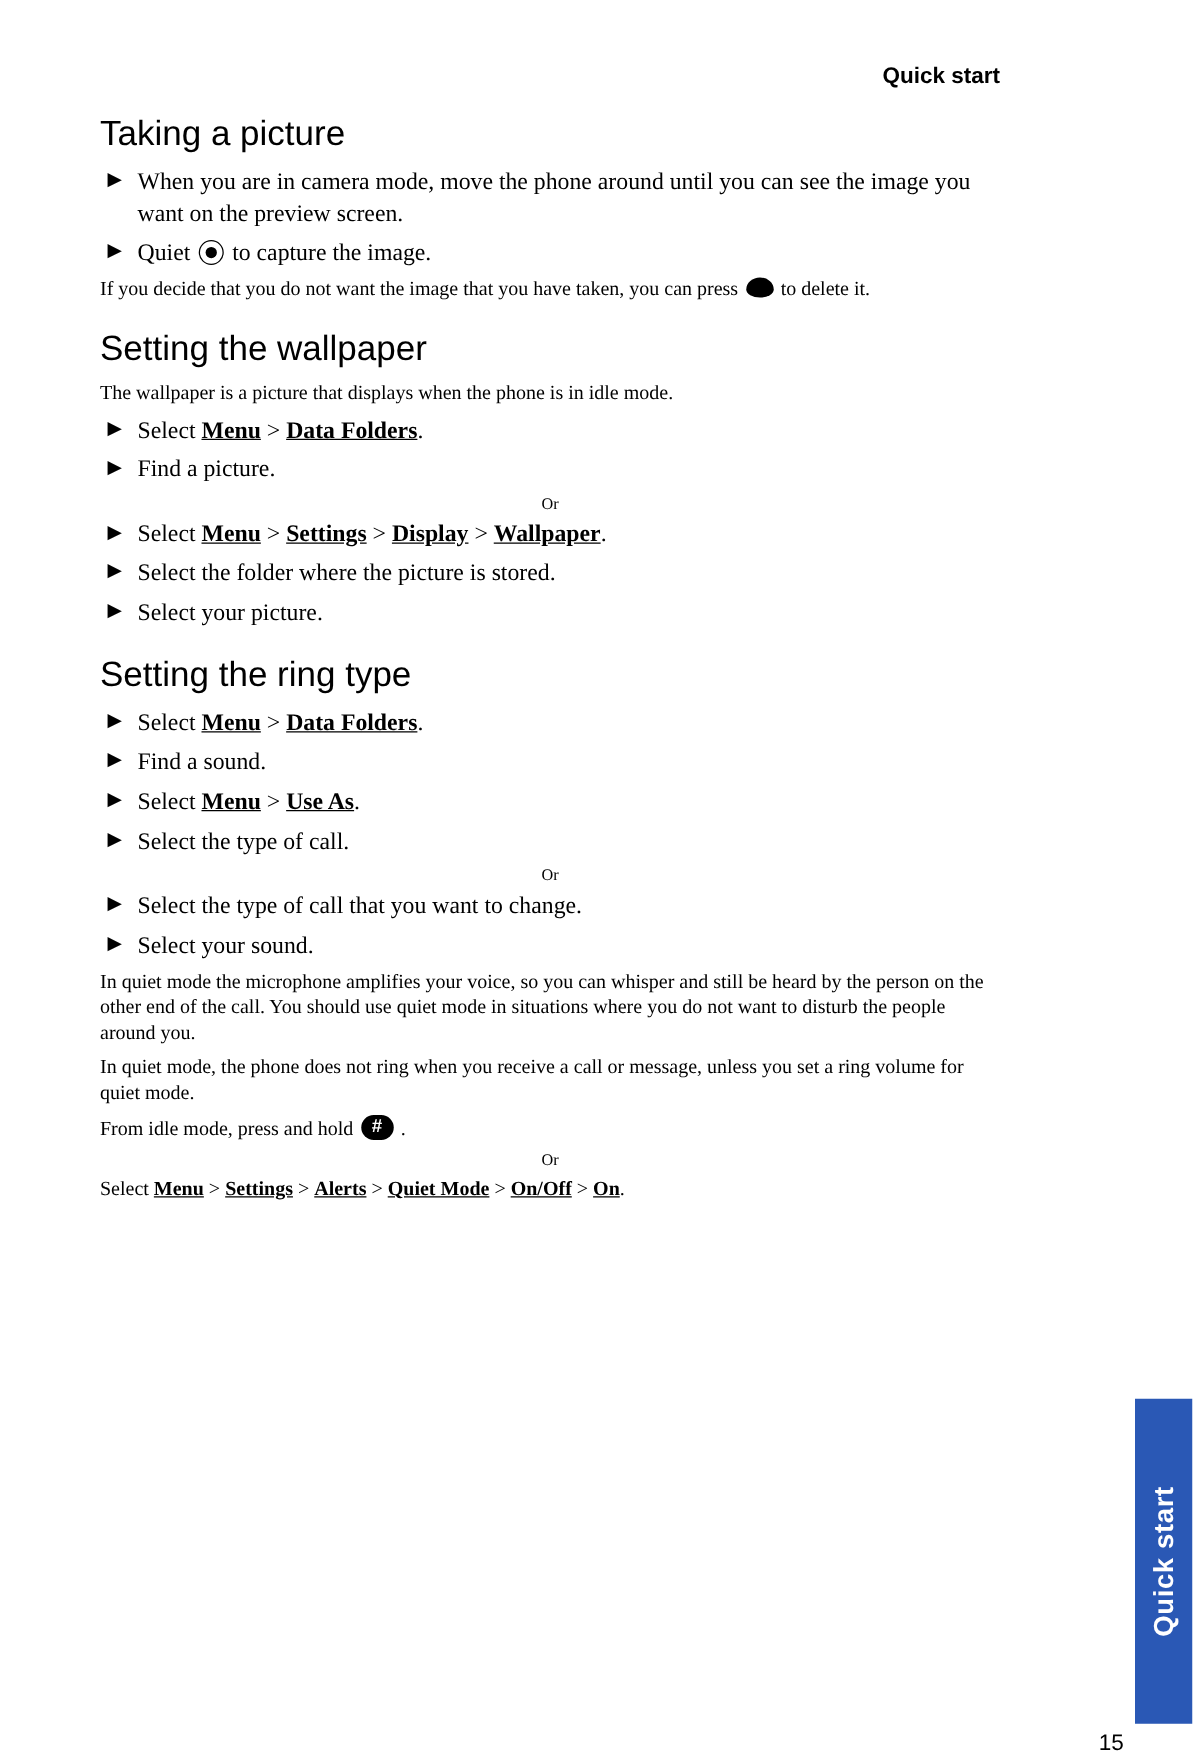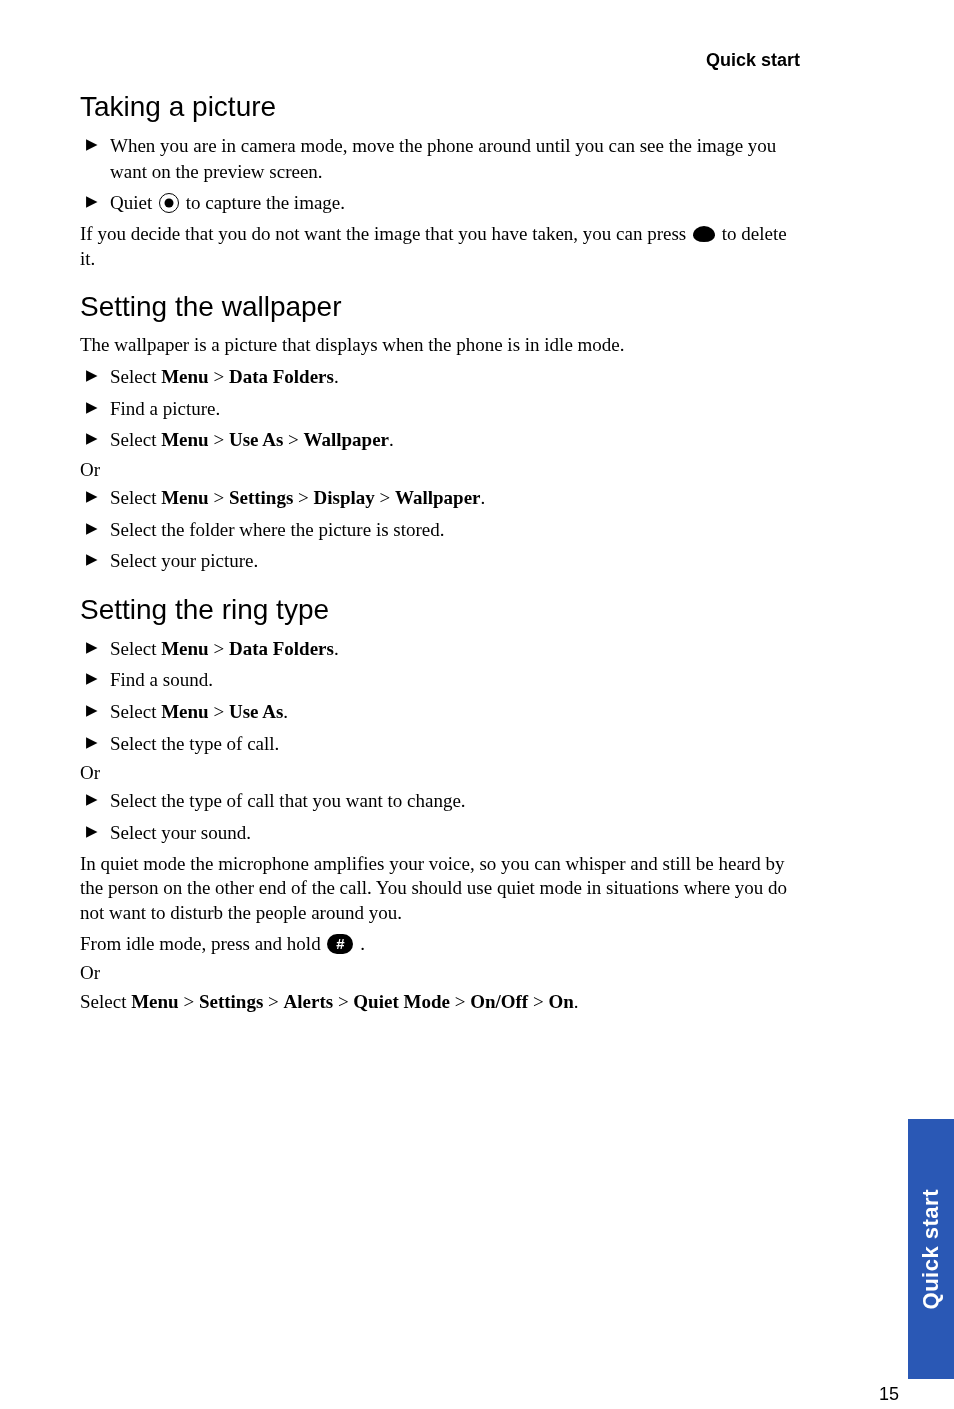--- a/index.html
+++ b/index.html
@@ -45,21 +45,21 @@
   .sidebar-tab span {
     color: #fff;
     font-family: Arial, Helvetica, sans-serif;
     font-weight: bold;
     font-size: 22px;
     writing-mode: vertical-rl;
     transform: rotate(180deg);
     letter-spacing: 0.5px;
   }
   .body-text {
-    font-size: 19px;
+    font-size: 16px;
     line-height: 1.3;
     margin: 6px 0;
   }
   ul.arrow-list {
     list-style: none;
     padding: 0;
     margin: 4px 0;
   }
   ul.arrow-list li {
     position: relative;
@@ -69,21 +69,21 @@
     margin: 4px 0 6px 0;
   }
   ul.arrow-list li::before {
     content: "▶";
     position: absolute;
     left: 6px;
     top: 1px;
     font-size: 15px;
     color: #000;
   }
-  .bold { font-weight: bold; }
+  .bold { font-weight: bold; text-decoration: underline; }
   .icon-circle {
     display: inline-block;
     width: 20px;
     height: 20px;
     border: 1.5px solid #000;
     border-radius: 50%;
     vertical-align: -4px;
     position: relative;
     margin: 0 2px;
     box-sizing: border-box;
@@ -131,22 +131,23 @@
     transform: translate(-50%, -52%);
   }
   .page-number {
     position: absolute;
     right: 55px;
     bottom: 4px;
     font-family: Arial, Helvetica, sans-serif;
     font-size: 18px;
   }
   .or-label {
-    font-size: 19px;
+    font-size: 13px;
     margin: 4px 0;
+    text-align: center;
   }
 </style>
 </head>
 <body>
 
 <div class="page">
 
   <div class="page-header">Quick start</div>
 
   <h2>Taking a picture</h2>
@@ -160,23 +161,20 @@
     <span>If you decide that you do not want the image that you have taken, you can press </span><span class="icon-blob"></span><span> to delete it.</span>
   </p>
 
   <h2>Setting the wallpaper</h2>
   <p class="body-text">The wallpaper is a picture that displays when the phone is in idle mode.</p>
   <ul class="arrow-list">
     <li>
       <span>Select </span><span class="bold">Menu</span><span> &gt; </span><span class="bold">Data Folders</span><span>.</span>
     </li>
     <li>Find a picture.</li>
-    <li>
-      <span>Select </span><span class="bold">Menu</span><span> &gt; </span><span class="bold">Use As</span><span> &gt; </span><span class="bold">Wallpaper</span><span>.</span>
-    </li>
   </ul>
   <p class="or-label">Or</p>
   <ul class="arrow-list">
     <li>
       <span>Select </span><span class="bold">Menu</span><span> &gt; </span><span class="bold">Settings</span><span> &gt; </span><span class="bold">Display</span><span> &gt; </span><span class="bold">Wallpaper</span><span>.</span>
     </li>
     <li>Select the folder where the picture is stored.</li>
     <li>Select your picture.</li>
   </ul>
 
@@ -191,20 +189,21 @@
     </li>
     <li>Select the type of call.</li>
   </ul>
   <p class="or-label">Or</p>
   <ul class="arrow-list">
     <li>Select the type of call that you want to change.</li>
     <li>Select your sound.</li>
   </ul>
 
   <p class="body-text">In quiet mode the microphone amplifies your voice, so you can whisper and still be heard by the person on the other end of the call. You should use quiet mode in situations where you do not want to disturb the people around you.</p>
+  <p class="body-text">In quiet mode, the phone does not ring when you receive a call or message, unless you set a ring volume for quiet mode.</p>
   <p class="body-text">
     <span>From idle mode, press and hold </span><span class="icon-hash"></span><span> .</span>
   </p>
   <p class="or-label">Or</p>
   <p class="body-text">
     <span>Select </span><span class="bold">Menu</span><span> &gt; </span><span class="bold">Settings</span><span> &gt; </span><span class="bold">Alerts</span><span> &gt; </span><span class="bold">Quiet Mode</span><span> &gt; </span><span class="bold">On/Off</span><span> &gt; </span><span class="bold">On</span><span>.</span>
   </p>
 
 </div>
 

